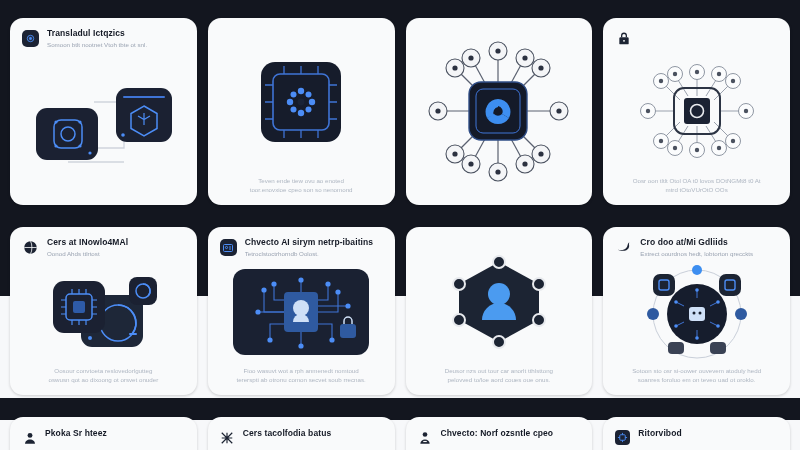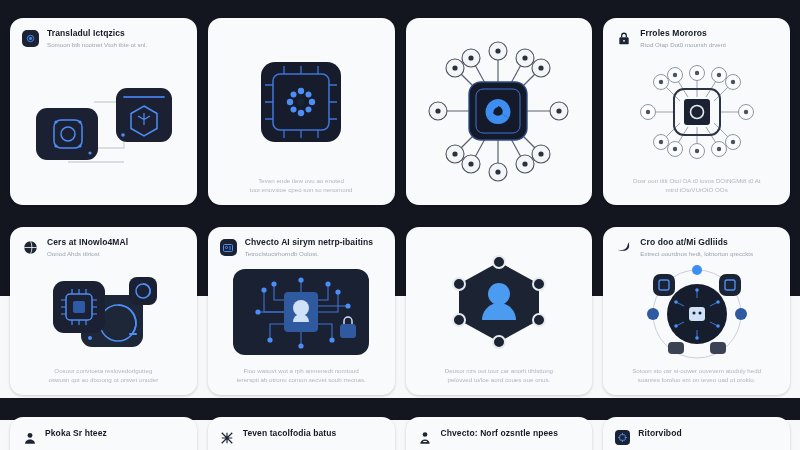--- a/index.html
+++ b/index.html
@@ -202,24 +202,20 @@
 
   <div class="card">
     <div class="cardhead">
       <span class="badge flat">
         <svg width="14" height="15" viewBox="0 0 24 24" fill="#1d2433">
           <rect x="4" y="10" width="16" height="12" rx="2"></rect>
           <path d="M8 10V7a4 4 0 0 1 8 0v3" fill="none" stroke="#1d2433" stroke-width="2.2"></path>
           <circle cx="12" cy="16" r="1.6" fill="#f9fafb"></circle>
         </svg>
       </span>
-      <span class="headtext">
-        <div class="title">Frroles Mororos</div>
-        <div class="subtitle">Rtod Otap Dot0 mounsh drvent</div>
-      </span>
     </div>
     <div class="illo">
       <svg width="130" height="110" viewBox="0 0 130 110">
         <g stroke="#9aa1ad" stroke-width="1" fill="none">
           <path d="M65 40 V22"></path>
             <path d="M65 70 V88"></path>
           <path d="M42 55 H22"></path>
             <path d="M88 55 H108"></path>
           <path d="M48 44 L34 30"></path>
             <path d="M82 44 L96 30"></path>
@@ -448,36 +444,36 @@
   </div>
 
   <div class="card row3">
     <div class="cardhead">
       <span class="badge flat">
         <svg width="14" height="14" viewBox="0 0 24 24" fill="none" stroke="#1d2433" stroke-width="2">
           <path d="M3 3 L21 21 M21 3 L3 21 M12 3 V21 M3 12 H21"></path>
         </svg>
       </span>
       <span class="headtext">
-        <div class="title">Teven tacolfodia batus</div>
+        <div class="title">Cers tacolfodia batus</div>
       </span>
     </div>
   </div>
 
   <div class="card row3">
     <div class="cardhead">
       <span class="badge flat">
         <svg width="14" height="14" viewBox="0 0 24 24" fill="#1d2433">
           <circle cx="12" cy="6" r="4"></circle>
             <path d="M4 22c0-4.5 3.6-7.5 8-7.5s8 3 8 7.5z"></path>
           <rect x="9" y="17" width="6" height="2" fill="#f9fafb"></rect>
         </svg>
       </span>
       <span class="headtext">
-        <div class="title">Chvecto: Norf ozsntle npees</div>
+        <div class="title">Chvecto: Norf ozsntle cpeo</div>
       </span>
     </div>
   </div>
 
   <div class="card row3">
     <div class="cardhead">
       <span class="badge">
         <svg width="11" height="11" viewBox="0 0 24 24" fill="none" stroke="#4c8df6" stroke-width="2">
           <rect x="6" y="6" width="12" height="12" rx="2"></rect>
             <path d="M12 6V2M12 22v-4M6 12H2M22 12h-4"></path>

